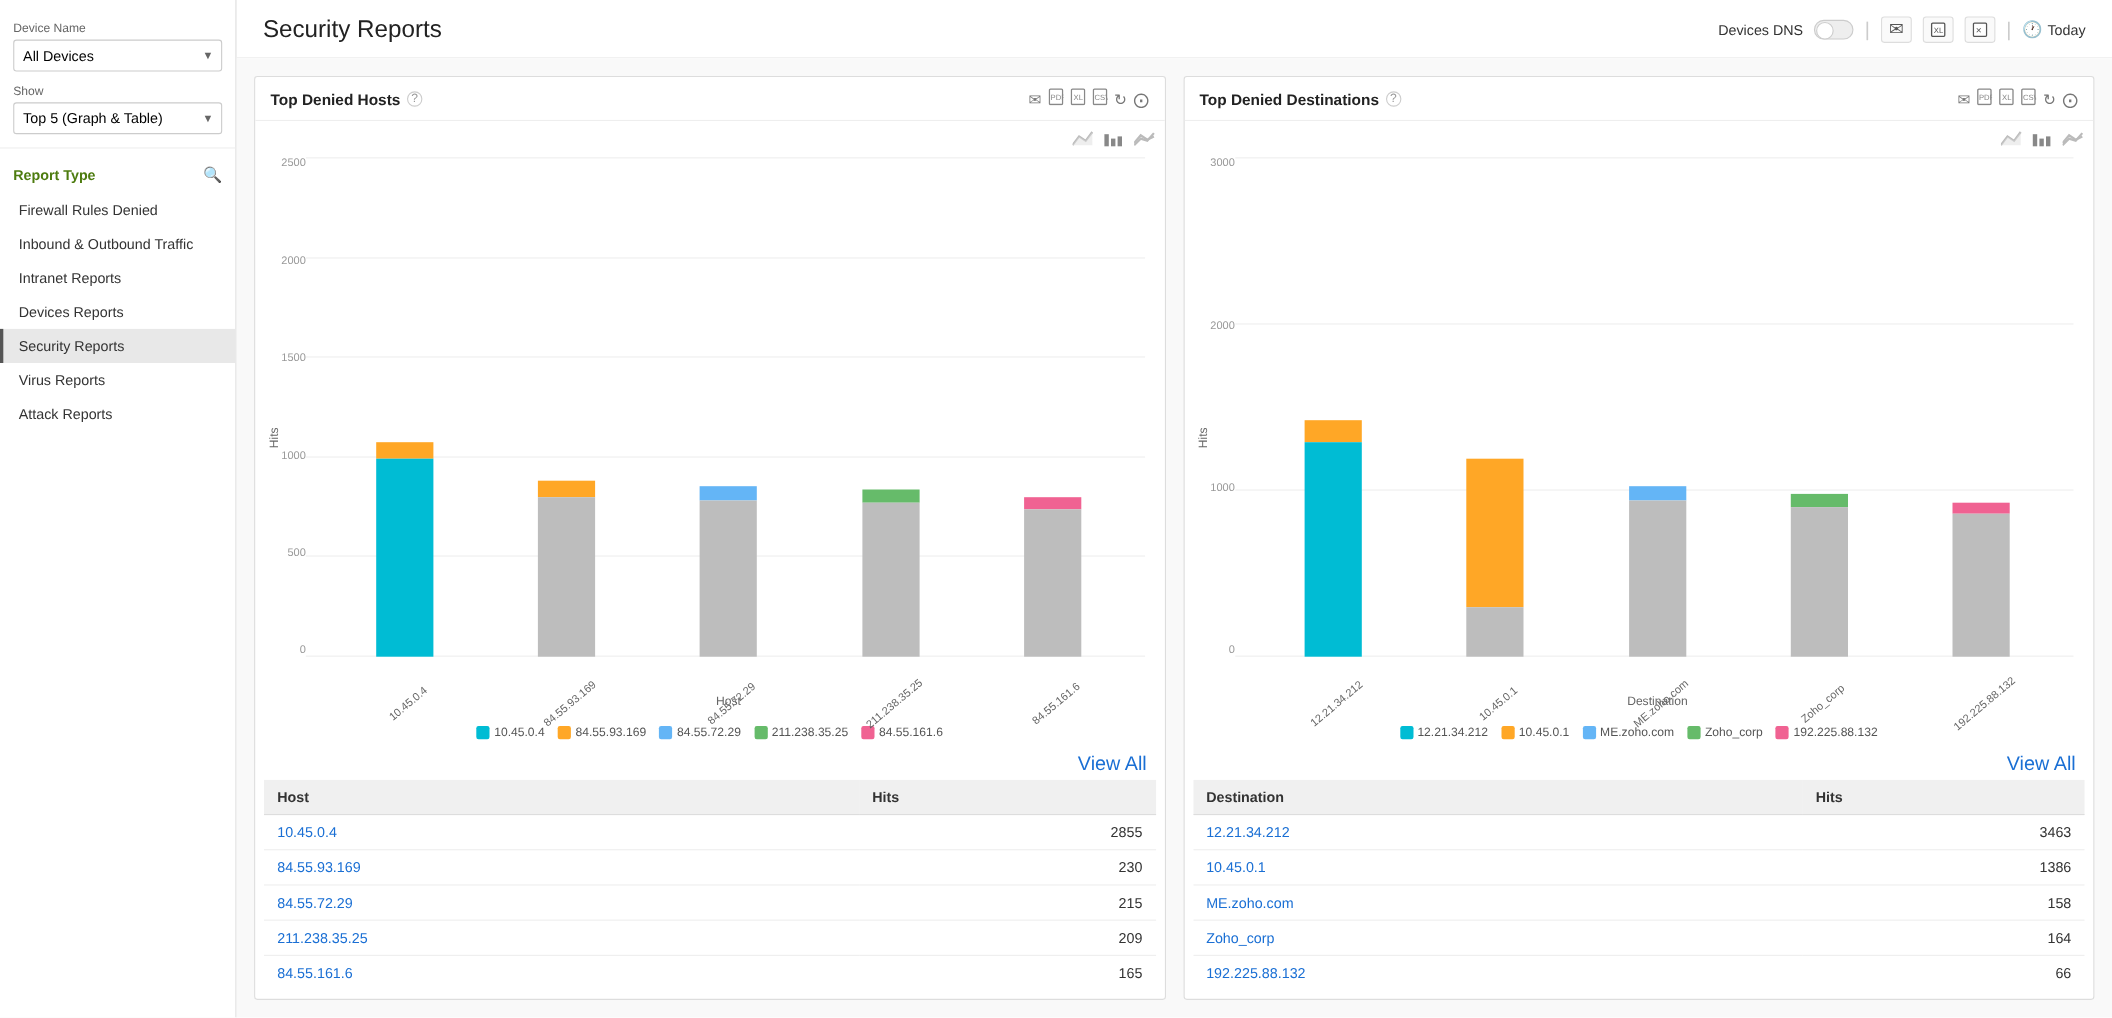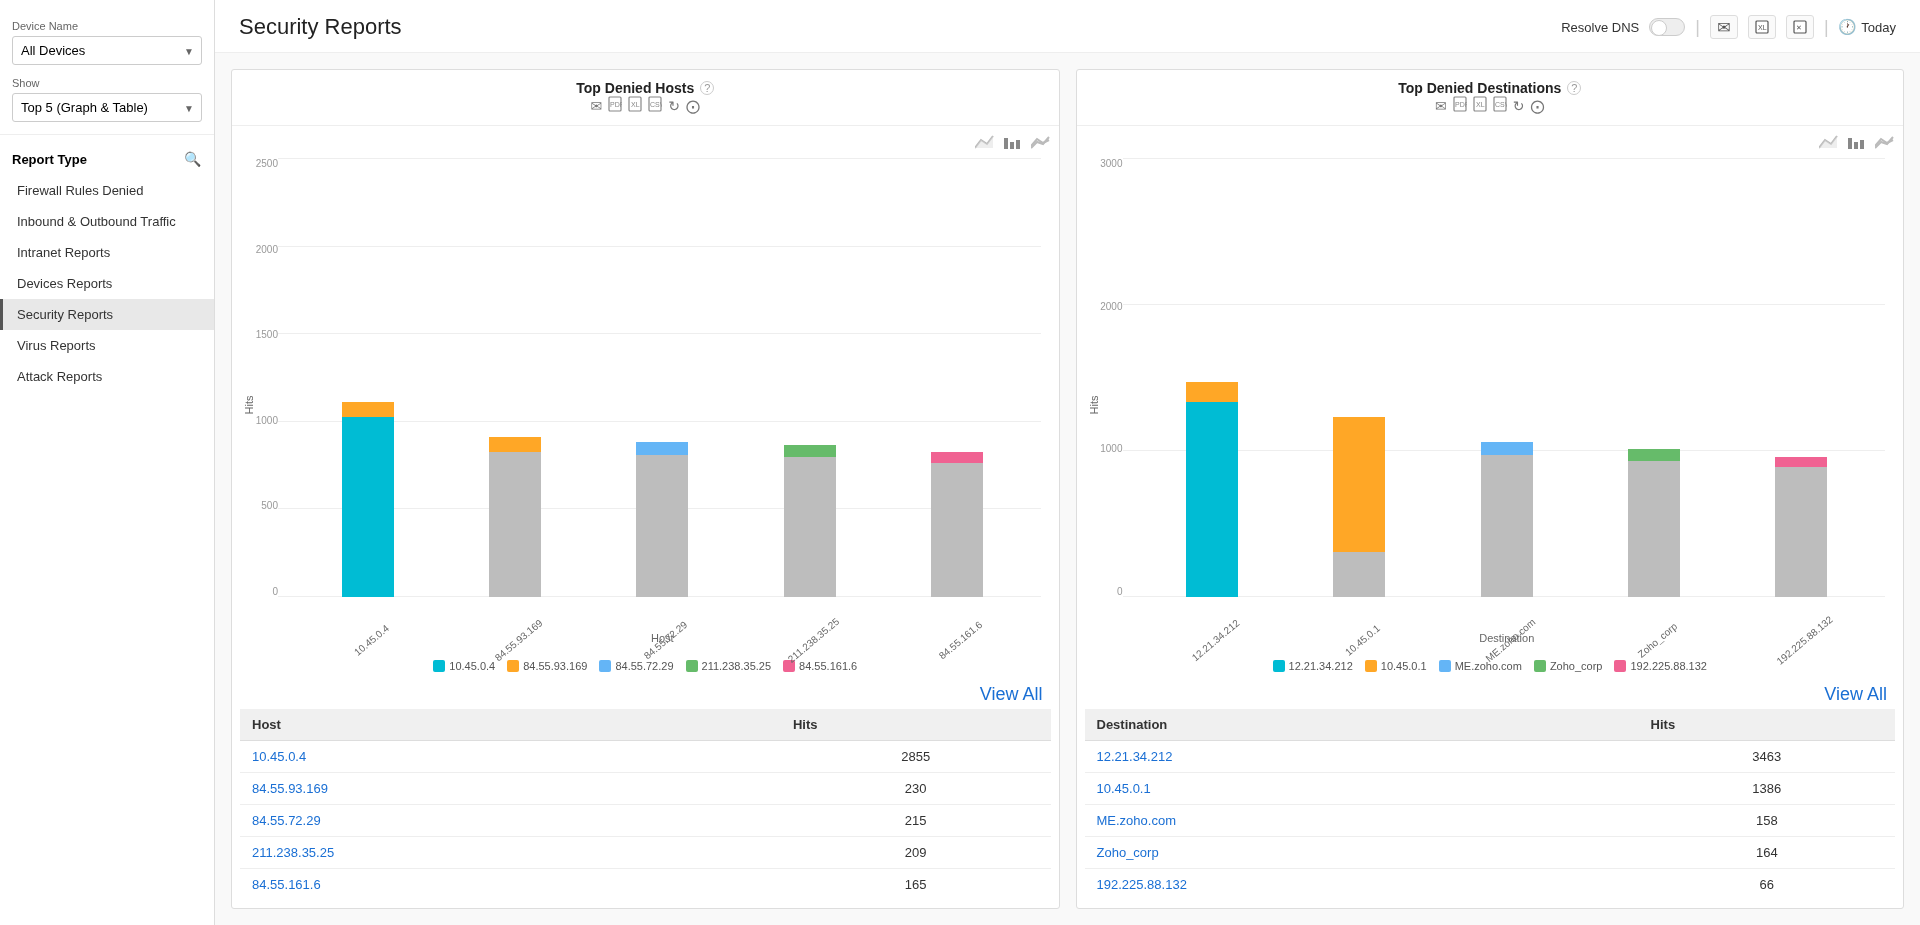--- a/index.html
+++ b/index.html
@@ -41,21 +41,21 @@
       color: #666;
       font-size: 10px;
     }
     .sidebar-divider { border: none; border-top: 1px solid #eee; margin: 8px 0; }
     .sidebar-report-type-header {
       display: flex;
       align-items: center;
       justify-content: space-between;
       padding: 8px 12px;
     }
-    .sidebar-report-type-label { font-size: 13px; font-weight: bold; color: #000000; }
+    .sidebar-report-type-label { font-size: 13px; font-weight: bold; color: #4d7c0f; }
     .sidebar-search-icon { cursor: pointer; color: #666; font-size: 14px; }
     .sidebar-nav-item {
       padding: 8px 14px;
       cursor: pointer;
       font-size: 13px;
       color: #333;
       border-left: 3px solid transparent;
     }
     .sidebar-nav-item.active { background: #e8e8e8; border-left: 3px solid #555; font-weight: 500; }
 
@@ -140,25 +140,23 @@
       flex: 1;
       background: #fff;
       border: 1px solid #ddd;
       border-radius: 3px;
       display: flex;
       flex-direction: column;
       overflow: hidden;
     }
     .panel-header {
       display: flex;
-      align-items: center;
       justify-content: space-between;
       padding: 10px 14px;
       border-bottom: 1px solid #eee;
-      flex-direction: column;
     }
     .panel-title-group { display: flex; align-items: center; gap: 6px; }
     .panel-title { font-size: 14px; font-weight: 600; color: #222; }
     .panel-help { font-size: 11px; color: #999; cursor: pointer; border: 1px solid #ccc; border-radius: 50%; width: 14px; height: 14px; display: flex; align-items: center; justify-content: center; }
     .panel-actions { display: flex; align-items: center; gap: 6px; }
     .panel-action-icon { cursor: pointer; color: #777; font-size: 14px; }
     .panel-body { flex: 1; display: flex; flex-direction: column; padding: 8px; }
     .chart-view-icons { display: flex; justify-content: flex-end; gap: 8px; margin-bottom: 4px; }
     .chart-view-icon { cursor: pointer; color: #aaa; font-size: 16px; }
     .chart-view-icon.active { color: #555; }
@@ -188,21 +186,21 @@
       display: flex;
       justify-content: flex-end;
       padding: 4px 8px;
     }
     .view-all-link { color: #1a6fd4; font-size: 18px; cursor: pointer; text-decoration: none; }
 
     
     .data-table { width: 100%; border-collapse: collapse; font-size: 13px; }
     .data-table th { background: #f0f0f0; padding: 8px 12px; text-align: left; font-weight: 600; color: #333; border-bottom: 1px solid #ddd; }
     .data-table td { padding: 8px 12px; border-bottom: 1px solid #eee; color: #333; }
-    .data-table td:last-child { text-align: center; }
+    .data-table td:last-child { text-align: right; }
     .data-table tr:last-child td { border-bottom: none; }
     .link-cell { color: #1a6fd4; cursor: pointer; }
   </style>
 </head>
 <body>
 
 <div id="sidebar">
   <div class="sidebar-section">
     <div class="sidebar-label">Device Name</div>
     <div class="sidebar-select-wrapper">
@@ -237,21 +235,21 @@
     <div class="sidebar-nav-item">Virus Reports</div>
     <div class="sidebar-nav-item">Attack Reports</div>
   </div>
 </div>
 
 <div id="main">
 
   <div id="header">
     <h1 class="page-title">Security Reports</h1>
     <div class="header-controls">
-      <span class="resolve-dns-label">Resolve DNS</span>
+      <span class="resolve-dns-label">Devices DNS</span>
       <div class="toggle-switch"></div>
       <span class="header-sep">|</span>
       <div class="header-icon-btn" title="Email">✉</div>
       <div class="header-icon-btn" title="Export Excel">
         <svg width="14" height="14" viewBox="0 0 14 14" fill="none" xmlns="http://www.w3.org/2000/svg">
           <rect x="1" y="1" width="12" height="12" rx="1" stroke="#555" stroke-width="1.2" fill="#fff"></rect>
           <text x="3" y="10" font-size="7" fill="#555" font-family="Arial">XL</text>
         </svg>
       </div>
       <div class="header-icon-btn" title="Export CSV">

